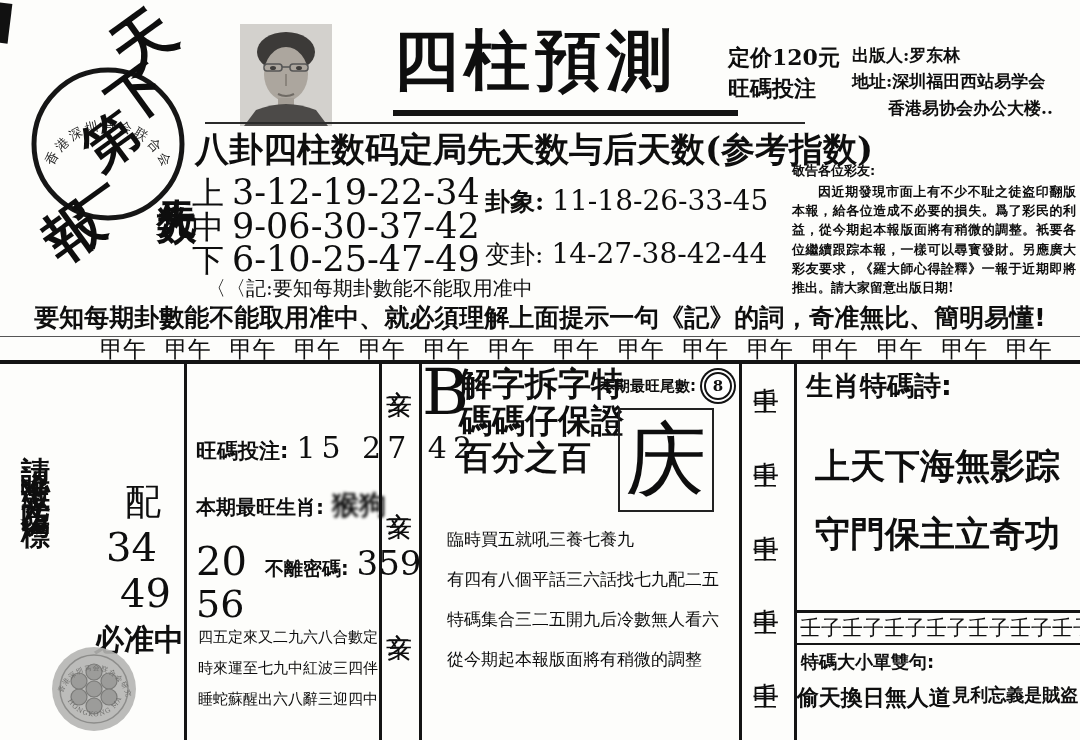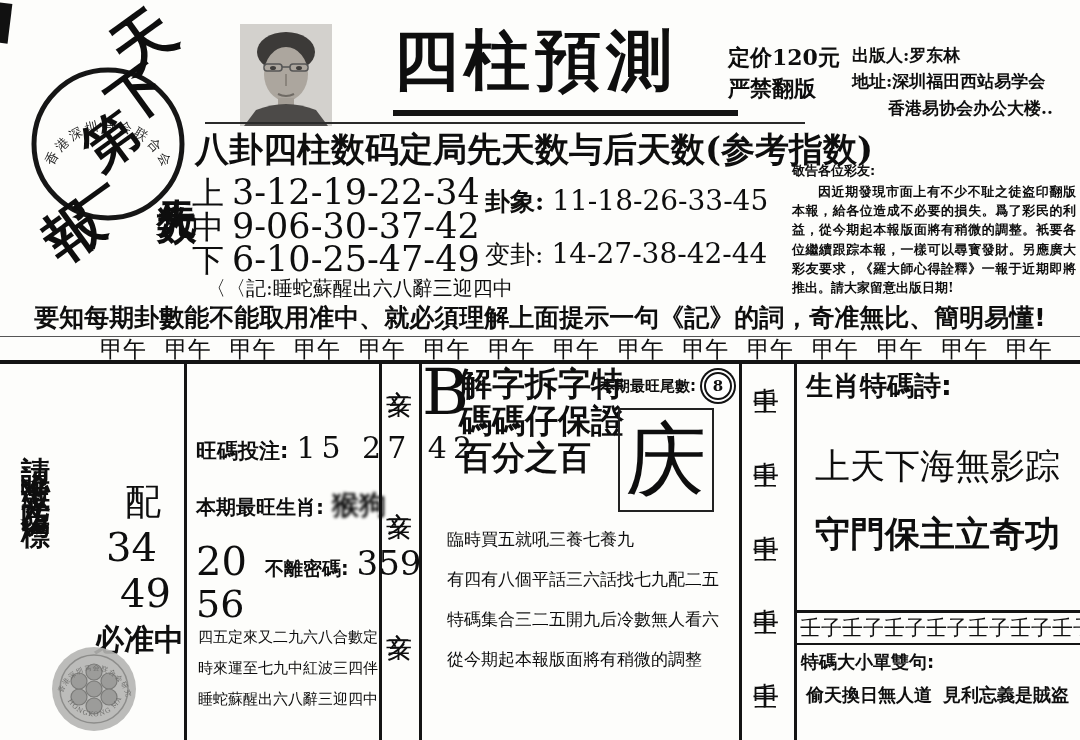--- a/index.html
+++ b/index.html
@@ -56,21 +56,21 @@
   <rect x="38" y="74" width="16" height="12" fill="#a49e96"></rect>
   <path d="M4 102 L16 86 Q46 74 76 86 L88 102 Z" fill="#4c4a48"></path>
 </svg>
 
 <div class="abs hei" style="left:393px;top:28px;font-size:66px;letter-spacing:5px;line-height:1">四柱預測</div>
 <div class="hline" style="left:393px;top:110px;width:345px;height:6px"></div>
 <div class="hline" style="left:205px;top:122px;width:600px;height:2px;background:#2a2a2a"></div>
 
 <div class="abs" style="left:728px;top:42px;font-size:22px;font-weight:700;line-height:1.4">
   <div>定价120元</div>
-  <div>严禁翻版</div>
+  <div>旺碼投注</div>
 </div>
 
 <div class="abs" style="left:852px;top:42px;font-size:17px;font-weight:700;line-height:1.55;white-space:nowrap">
   <div>出版人:罗东林</div>
   <div>地址:深圳福田西站易学会</div>
   <div style="padding-left:36px">香港易协会办公大楼..</div>
 </div>
 
 <div class="abs" style="left:195px;top:127px;font-size:34px;font-weight:700;white-space:nowrap">八卦四柱数码定局先天数与后天数(参考指数)</div>
 
@@ -89,21 +89,21 @@
 
 <div class="abs numrow" style="left:485px;top:184px">
   <span class="kai" style="font-size:25px;font-weight:700">卦象:</span>
   <span style="font-size:28px">11-18-26-33-45</span>
 </div>
 <div class="abs numrow" style="left:485px;top:237px">
   <span class="kai" style="font-size:25px;font-weight:400">变卦:</span>
   <span style="font-size:28px">14-27-38-42-44</span>
 </div>
 
-<div class="abs kai" style="left:206px;top:275px;font-size:20px;white-space:nowrap">〈〈記:睡蛇蘇醒出六八辭三迎四中</div>
+<div class="abs kai" style="left:206px;top:275px;font-size:20px;white-space:nowrap">〈〈記:要知每期卦數能不能取用准中</div>
 
 <div class="abs" style="left:792px;top:162px;width:284px">
   <div class="hei" style="font-size:13px;margin-bottom:2px">敬告各位彩友:</div>
   <div style="font-size:13px;line-height:1.48;text-align:justify;text-indent:2em;font-weight:600">因近期發現市面上有不少不耻之徒盗印翻版本報，給各位造成不必要的損失。爲了彩民的利益，從今期起本報版面將有稍微的調整。衹要各位繼續跟踪本報，一樣可以尋寳發財。另應廣大彩友要求，《羅大師心得詮釋》一報于近期即將推出。請大家留意出版日期!</div>
 </div>
 
 <div class="abs hei" style="left:0;top:301px;width:1080px;text-align:center;font-size:25px;white-space:nowrap">要知每期卦數能不能取用准中、就必須理解上面提示一句《記》的詞，奇准無比、簡明易懂!</div>
 
 <div class="hline" style="left:0;top:336px;width:1080px;height:1px;background:#555"></div>
 <div class="abs pillar-row" style="left:0;top:337px;width:1080px;height:24px;padding:0 28px 0 100px;box-sizing:border-box">
@@ -209,30 +209,30 @@
 <div class="abs" style="left:741px;top:363px;width:52px;height:377px;display:flex;flex-direction:column;justify-content:space-between;align-items:center;padding:4px 0;box-sizing:border-box">
     <span class="vtext" style="font-size:26px">壬申</span>
     <span class="vtext" style="font-size:26px">壬申</span>
     <span class="vtext" style="font-size:26px">壬申</span>
     <span class="vtext" style="font-size:26px">壬申</span>
     <span class="vtext" style="font-size:26px">壬申</span>
     <span class="vtext" style="font-size:26px">壬申</span>
   </div>
 
 <div class="abs hei" style="left:806px;top:368px;font-size:27px">生肖特碼詩:</div>
-<div class="abs kai" style="left:795px;top:443px;width:285px;text-align:center;font-size:35px;font-weight:400;white-space:nowrap">上天下海無影踪</div>
+<div class="abs kai" style="left:795px;top:443px;width:285px;text-align:center;font-size:35px;font-weight:700;white-space:nowrap">上天下海無影踪</div>
 <div class="abs kai" style="left:795px;top:511px;width:285px;text-align:center;font-size:35px;font-weight:900;white-space:nowrap">守門保主立奇功</div>
 <div class="hline" style="left:795px;top:610px;width:285px;height:3px"></div>
 <div class="abs pillar-row" style="left:795px;top:615px;width:285px;height:26px;padding:0 5px;box-sizing:border-box">
     <span class="pillar" style="font-size:21px">壬子</span>
     <span class="pillar" style="font-size:21px">壬子</span>
     <span class="pillar" style="font-size:21px">壬子</span>
     <span class="pillar" style="font-size:21px">壬子</span>
     <span class="pillar" style="font-size:21px">壬子</span>
     <span class="pillar" style="font-size:21px">壬子</span>
     <span class="pillar" style="font-size:21px">壬子</span>
   </div>
 <div class="hline" style="left:795px;top:643px;width:285px;height:2px"></div>
 <div class="abs hei" style="left:801px;top:650px;font-size:18px">特碼大小單雙句:</div>
 <div class="abs" style="left:795px;top:683px;width:285px;display:flex;justify-content:space-evenly">
-  <span class="kai" style="font-size:18px;font-weight:600">偷天換日無人道</span>
+  <span class="kai" style="font-size:22px;font-weight:600">偷天換日無人道</span>
   <span class="kai" style="font-size:18px;font-weight:600">見利忘義是賊盗</span>
 </div>
 
 </body></html>

